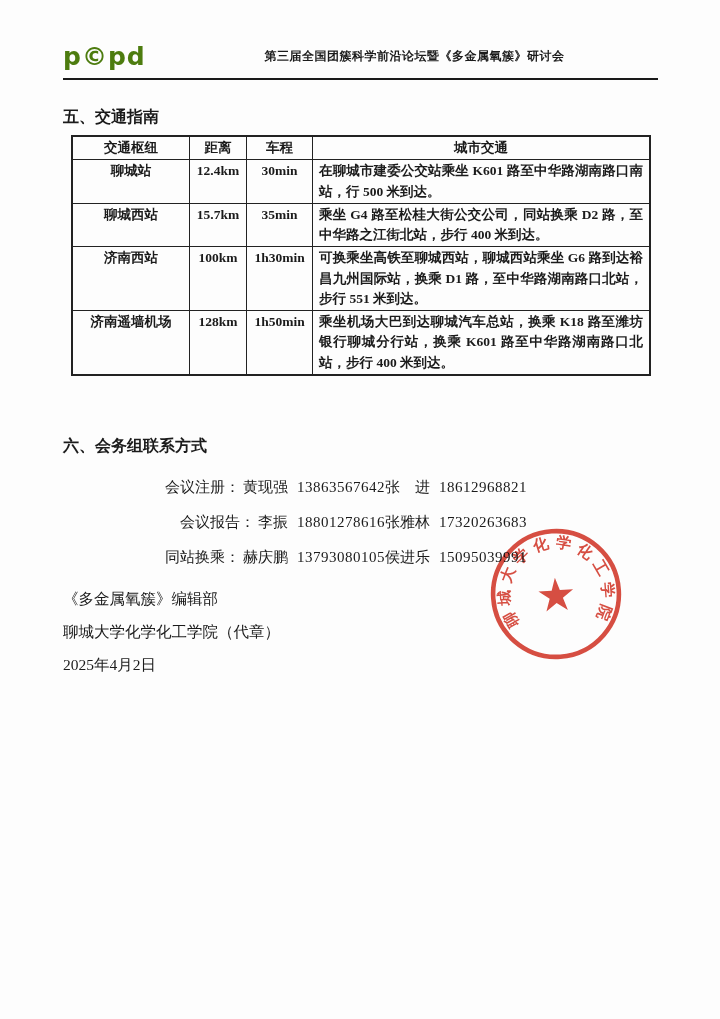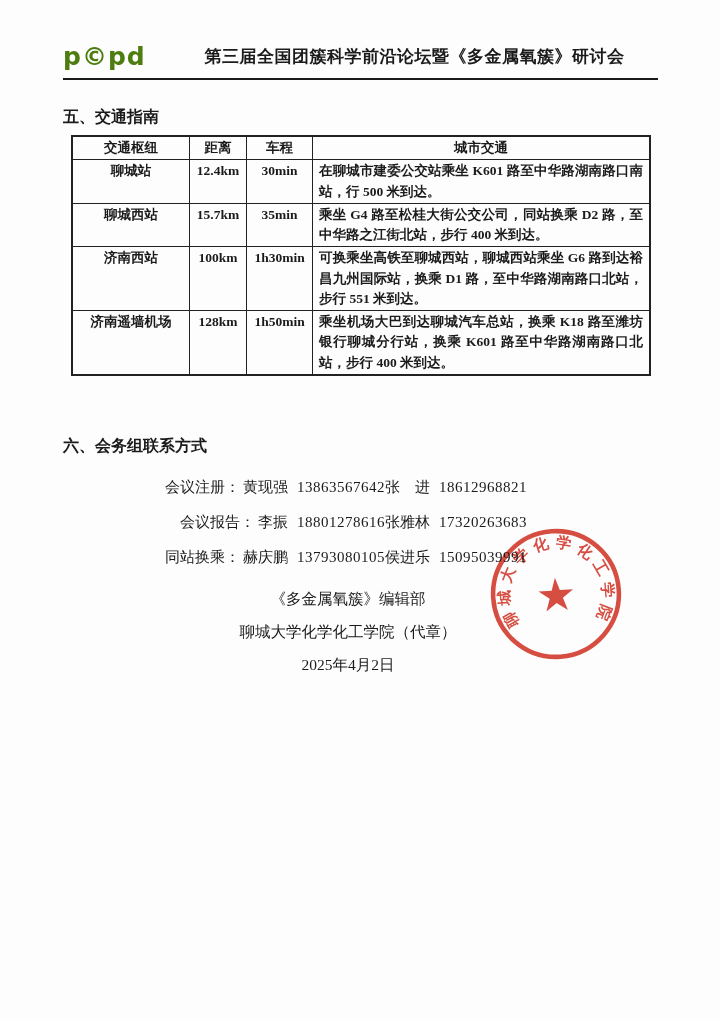--- a/index.html
+++ b/index.html
@@ -31,21 +31,21 @@
     font-size: 25px;
     font-weight: bold;
     letter-spacing: 1px;
     color: #4d7c0f;
     line-height: 1;
   }
   .doc-title {
     flex: 1;
     text-align: center;
     font-weight: bold;
-    font-size: 17px;
+    font-size: 12px;
     letter-spacing: 0.5px;
   }
 
   
   .section-heading {
     font-weight: bold;
     font-size: 16px;
   }
   #traffic-heading { margin-top: 27px; }
 
@@ -79,21 +79,21 @@
     line-height: 20px;
     text-align: right;
   }
   .contact-left { width: 285px; }
   .contact-name { margin-left: 3px; }
   .contact-phone { margin-left: 9px; letter-spacing: 0.5px; }
 
   
   .signature {
     margin-top: 9px;
-    text-align: center;
+    text-align: left;
     padding-right: 25px;
     font-size: 15.5px;
     line-height: 33px;
   }
 
   
   .stamp {
     position: absolute;
     left: 485px; top: 523px;
     width: 142px; height: 142px;

